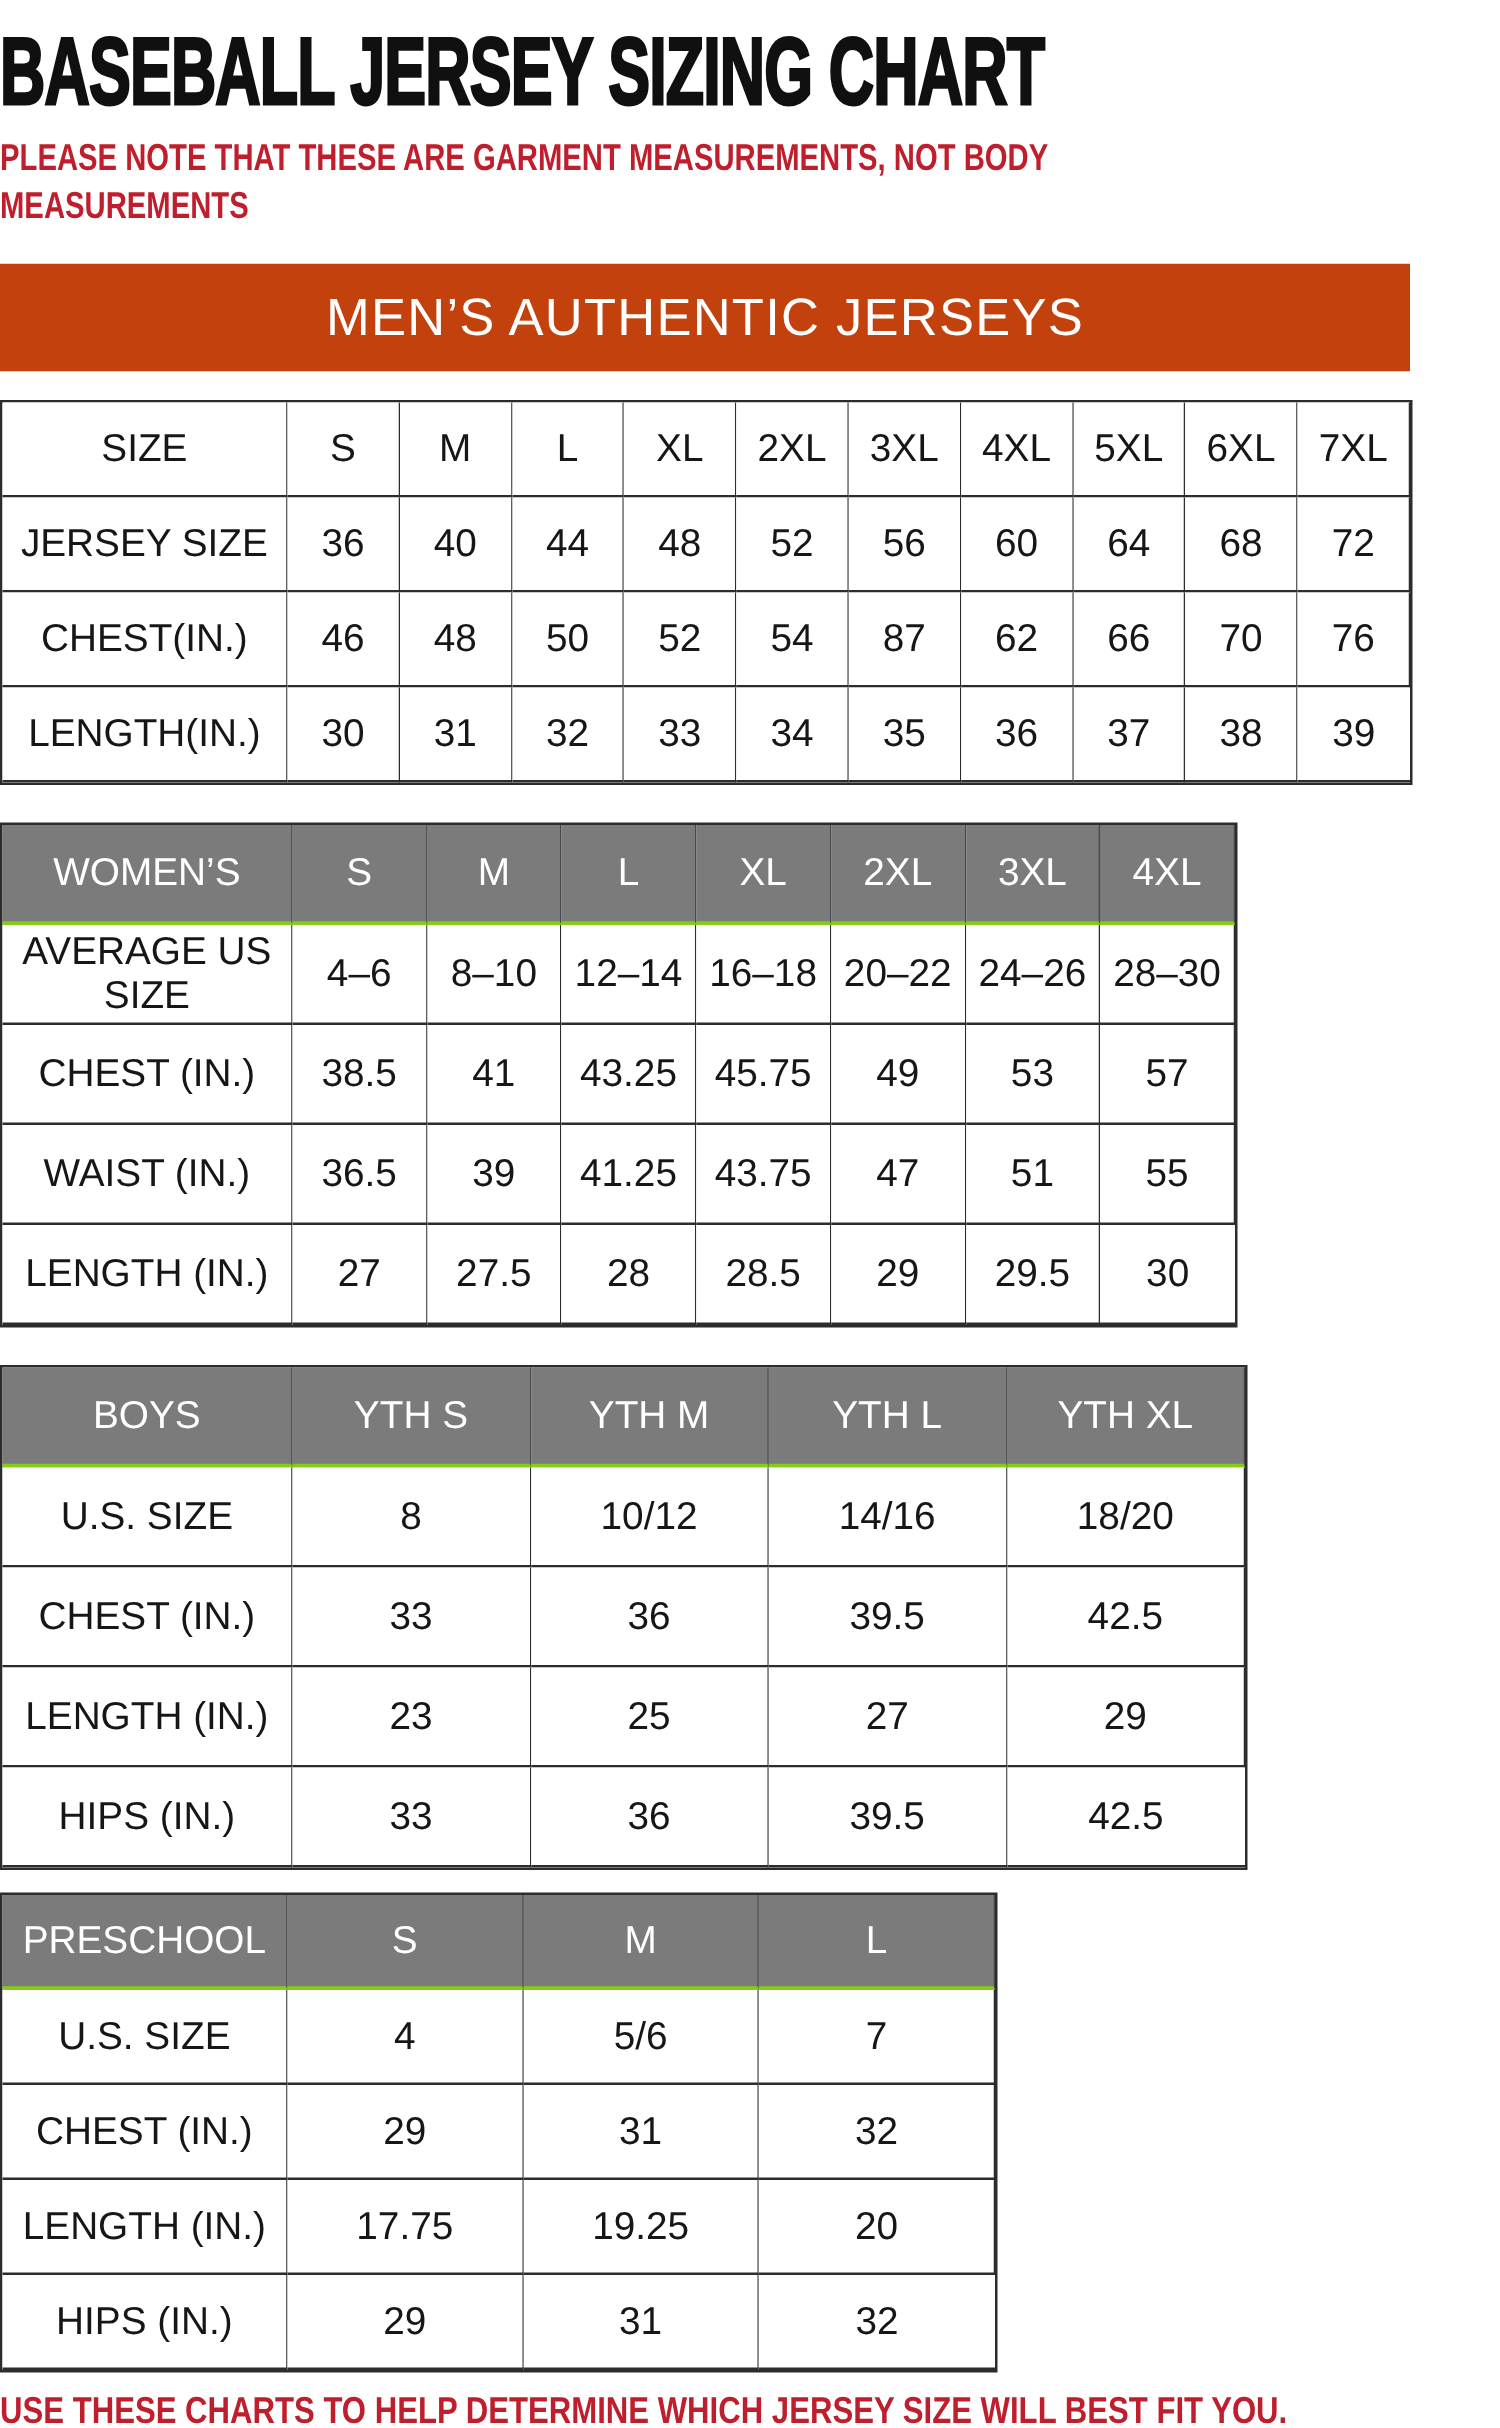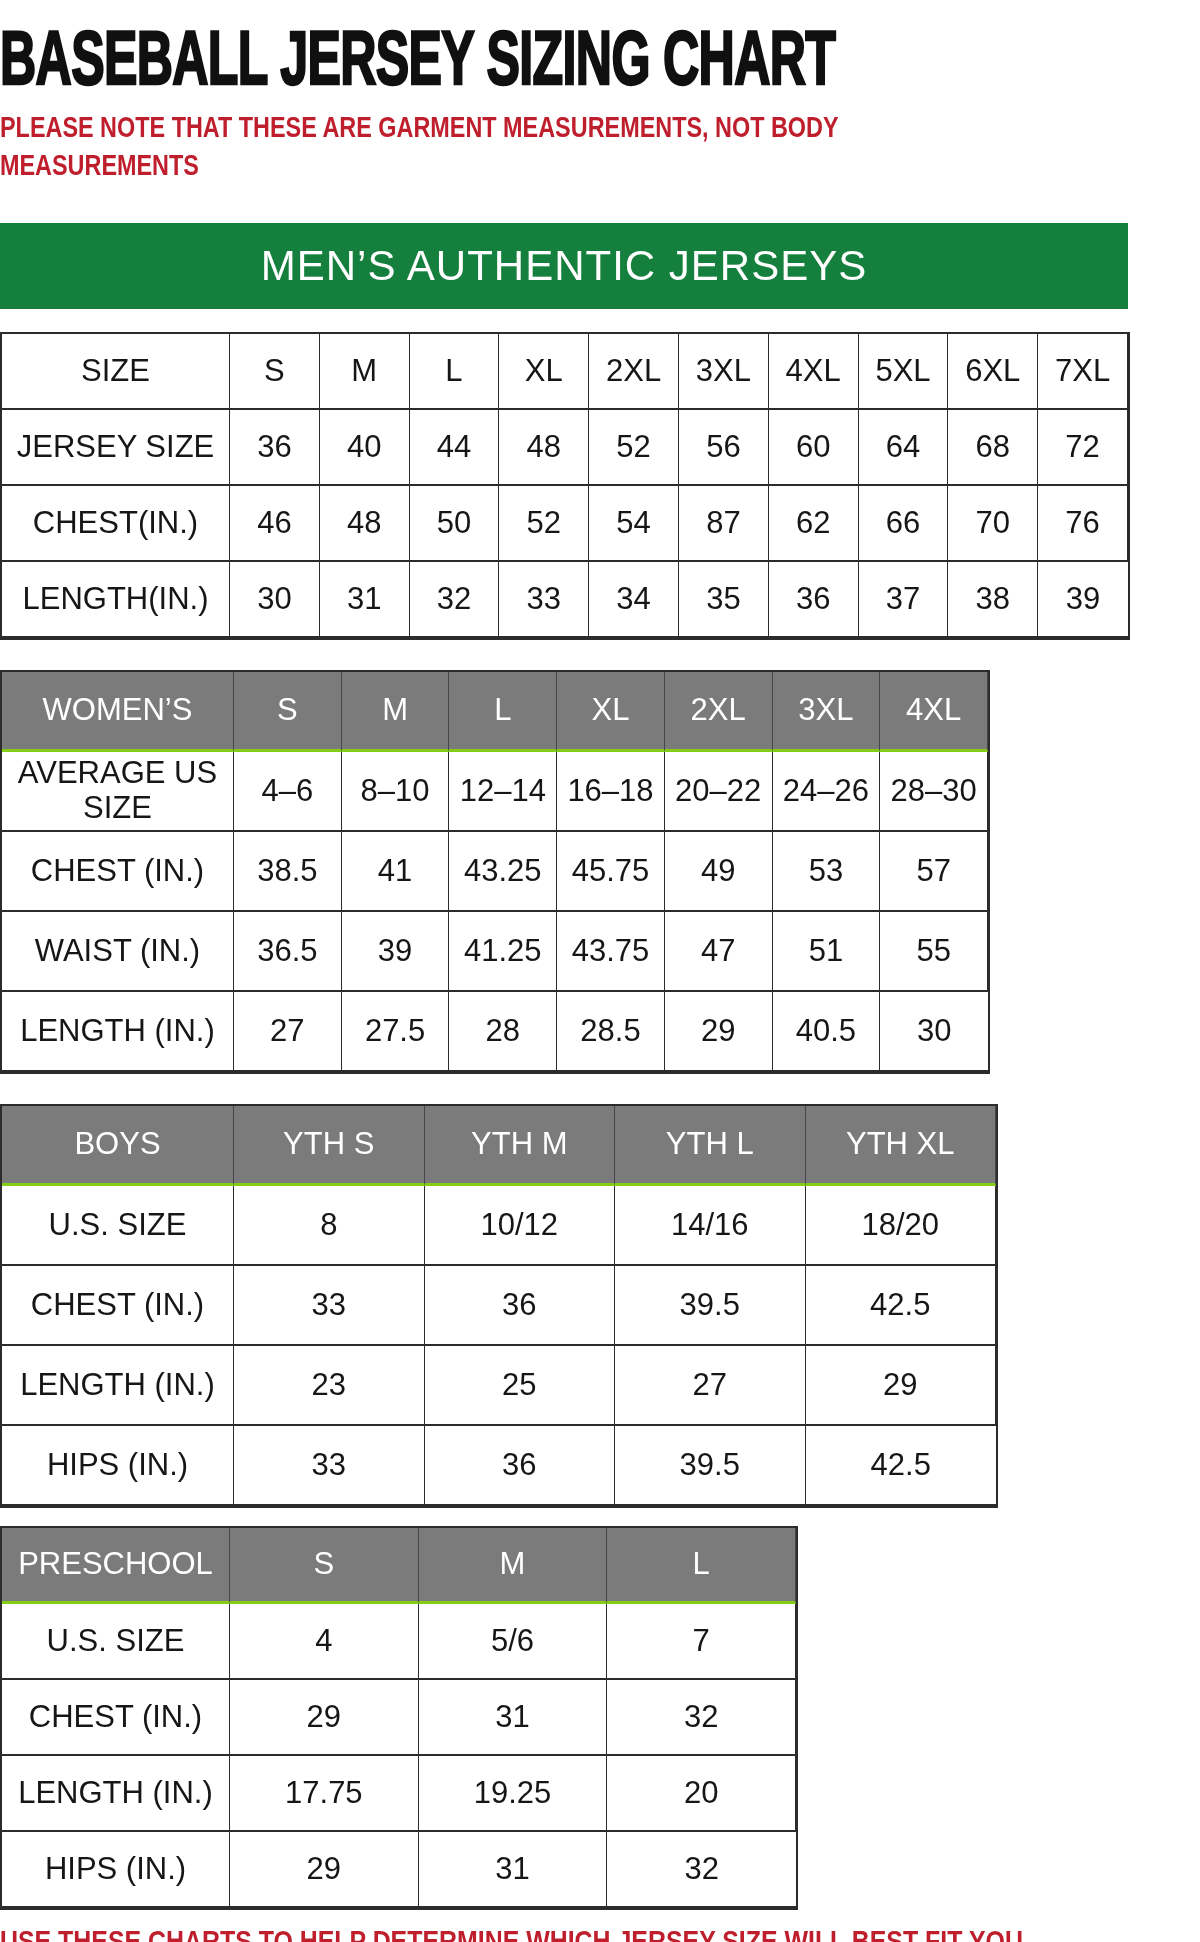--- a/index.html
+++ b/index.html
@@ -32,24 +32,24 @@
     margin-top: 12px;
     color: #bf1f2d;
     font-weight: bold;
     font-size: 30px;
     line-height: 1.25;
     width: 1150px;
     transform: scaleX(0.78);
     transform-origin: left top;
   }
   .banner {
-    margin-top: 40px;
+    margin-top: 28px;
     width: 1128px;
     height: 86px;
-    background: #15803d;
+    background: #c2410c;
     color: #ffffff;
     display: flex;
     align-items: center;
     justify-content: center;
     font-size: 42px;
     letter-spacing: 1px;
   }
   .tbl {
     display: grid;
     border: 2px solid #2c2c2c;
@@ -181,21 +181,21 @@
       <div class="cell">43.75</div>
       <div class="cell">47</div>
       <div class="cell">51</div>
       <div class="cell">55</div>
       <div class="cell">LENGTH (IN.)</div>
       <div class="cell">27</div>
       <div class="cell">27.5</div>
       <div class="cell">28</div>
       <div class="cell">28.5</div>
       <div class="cell">29</div>
-      <div class="cell">40.5</div>
+      <div class="cell">29.5</div>
       <div class="cell">30</div>
     </div>
 
   <div class="tbl tbl-boys">
       <div class="cell gray-head">BOYS</div>
       <div class="cell gray-head">YTH S</div>
       <div class="cell gray-head">YTH M</div>
       <div class="cell gray-head">YTH L</div>
       <div class="cell gray-head">YTH XL</div>
       <div class="cell">U.S. SIZE</div>

